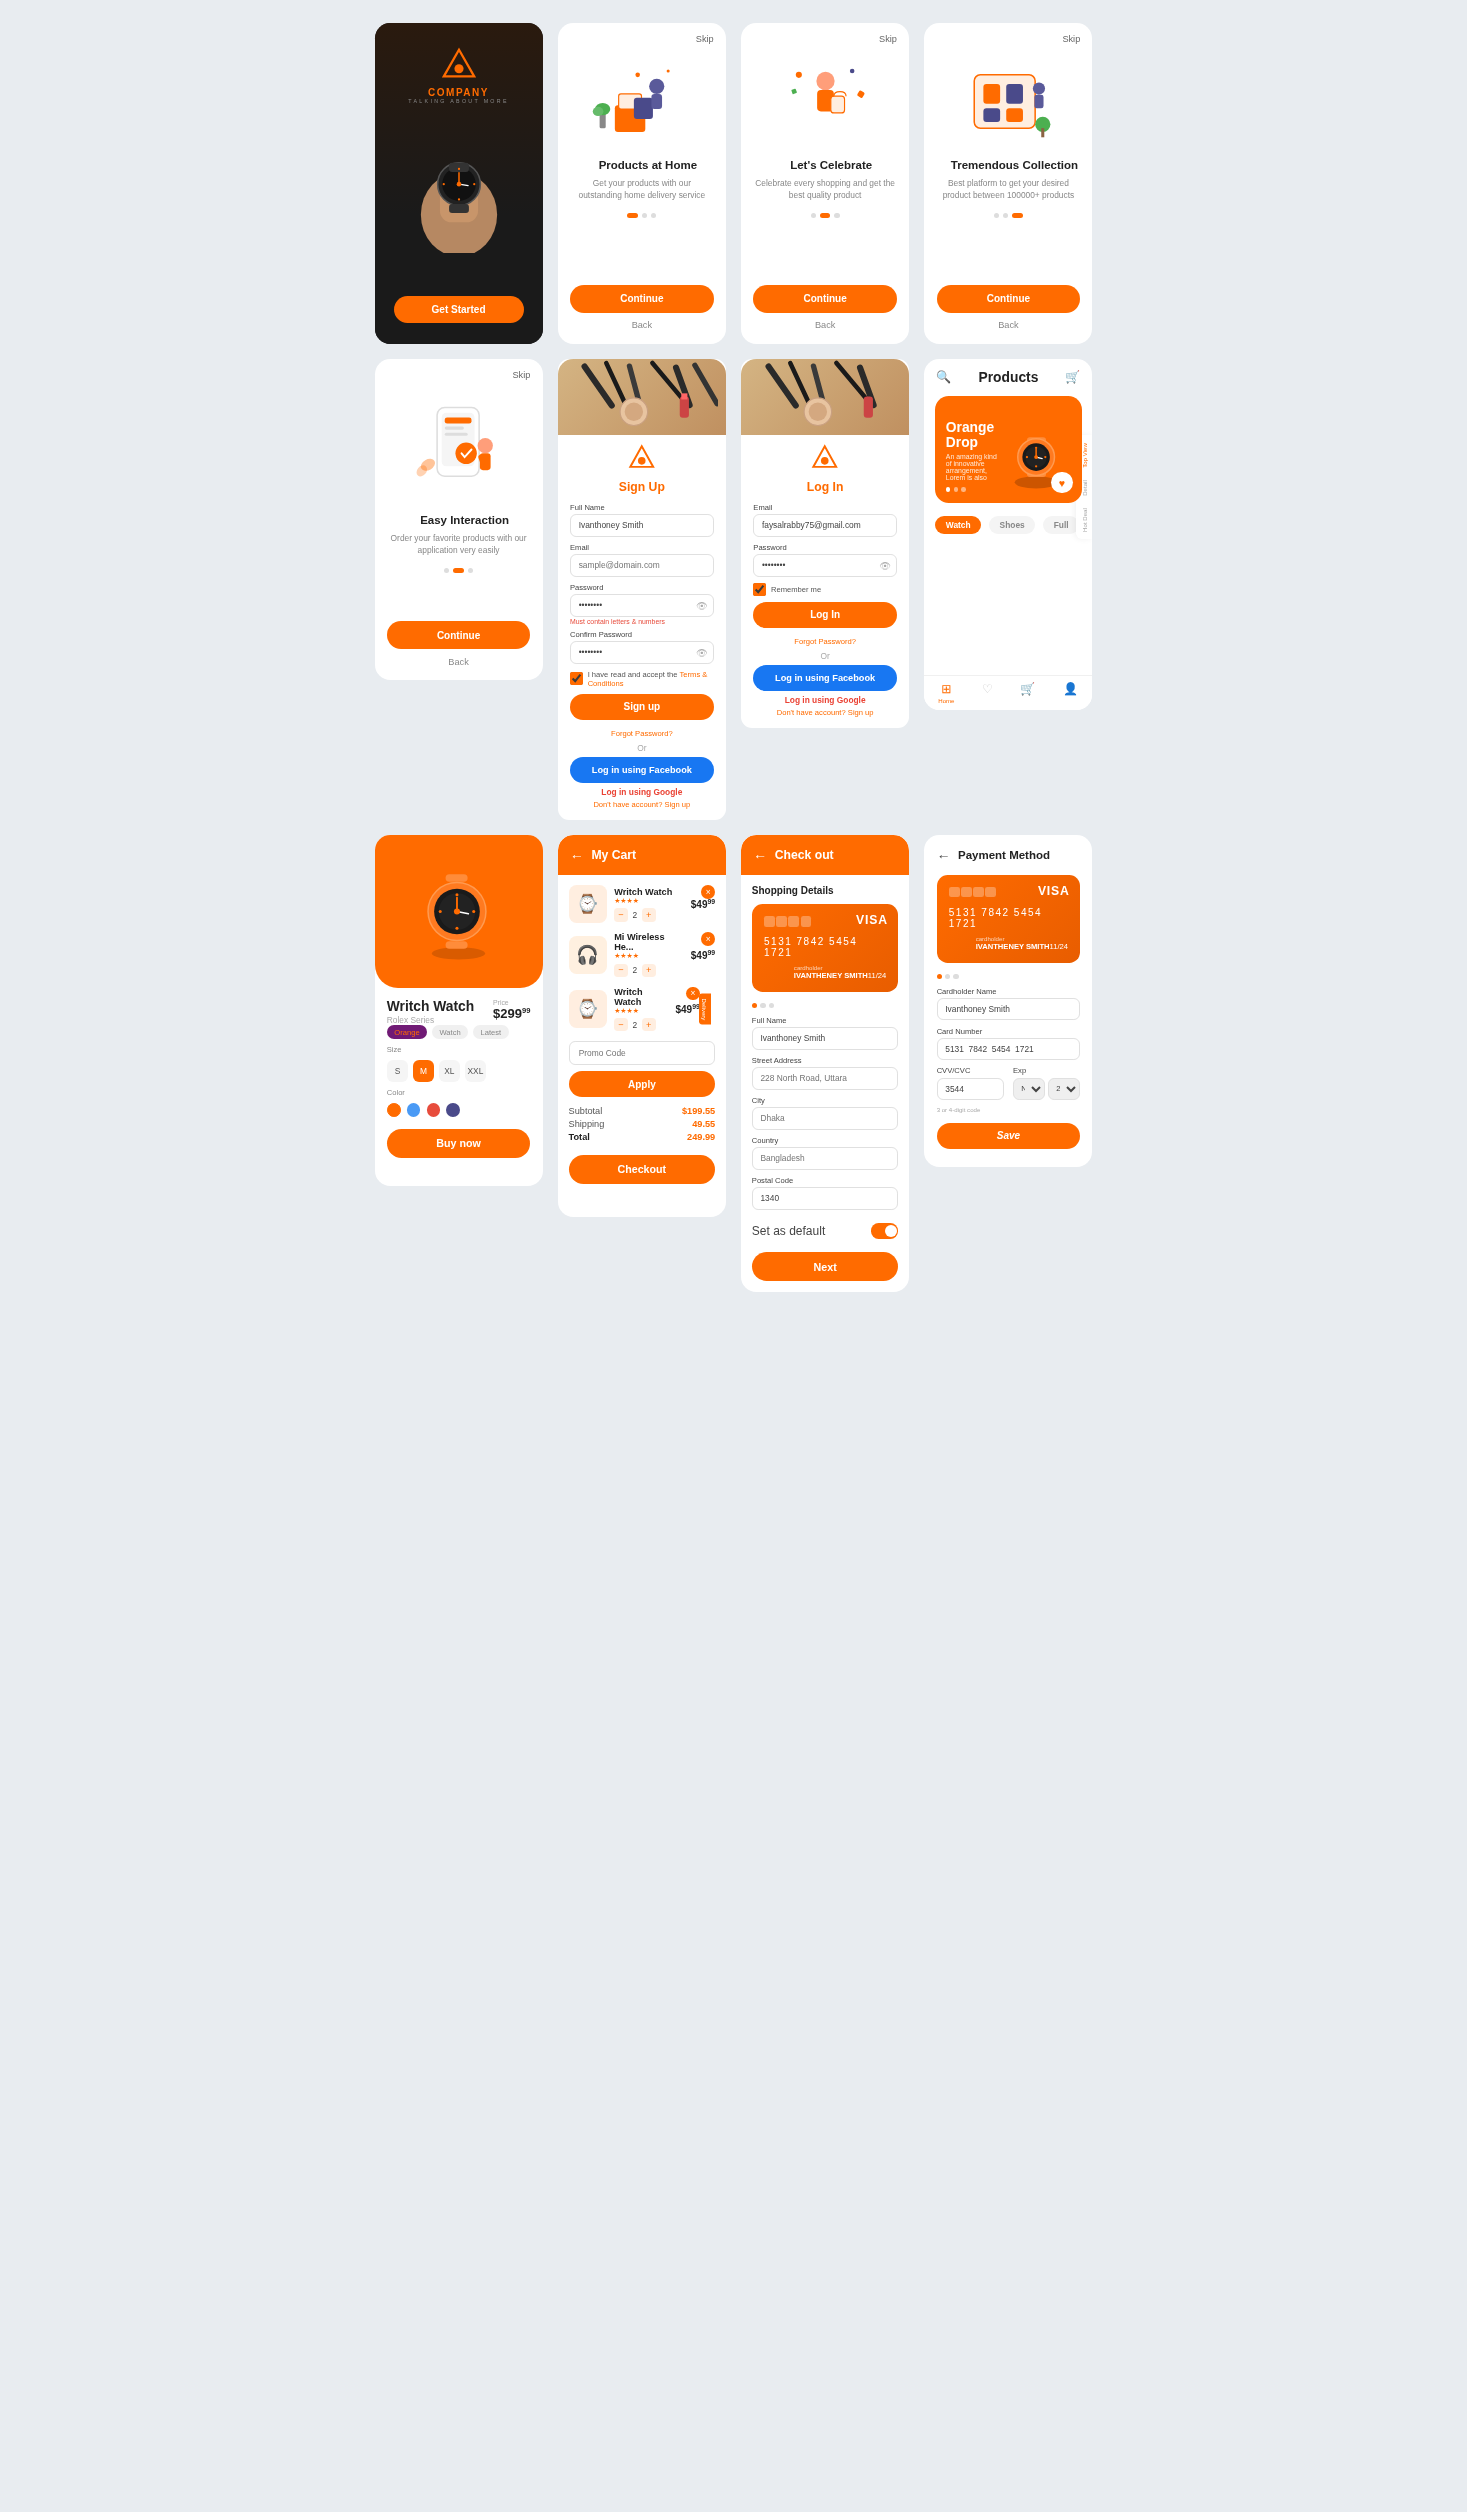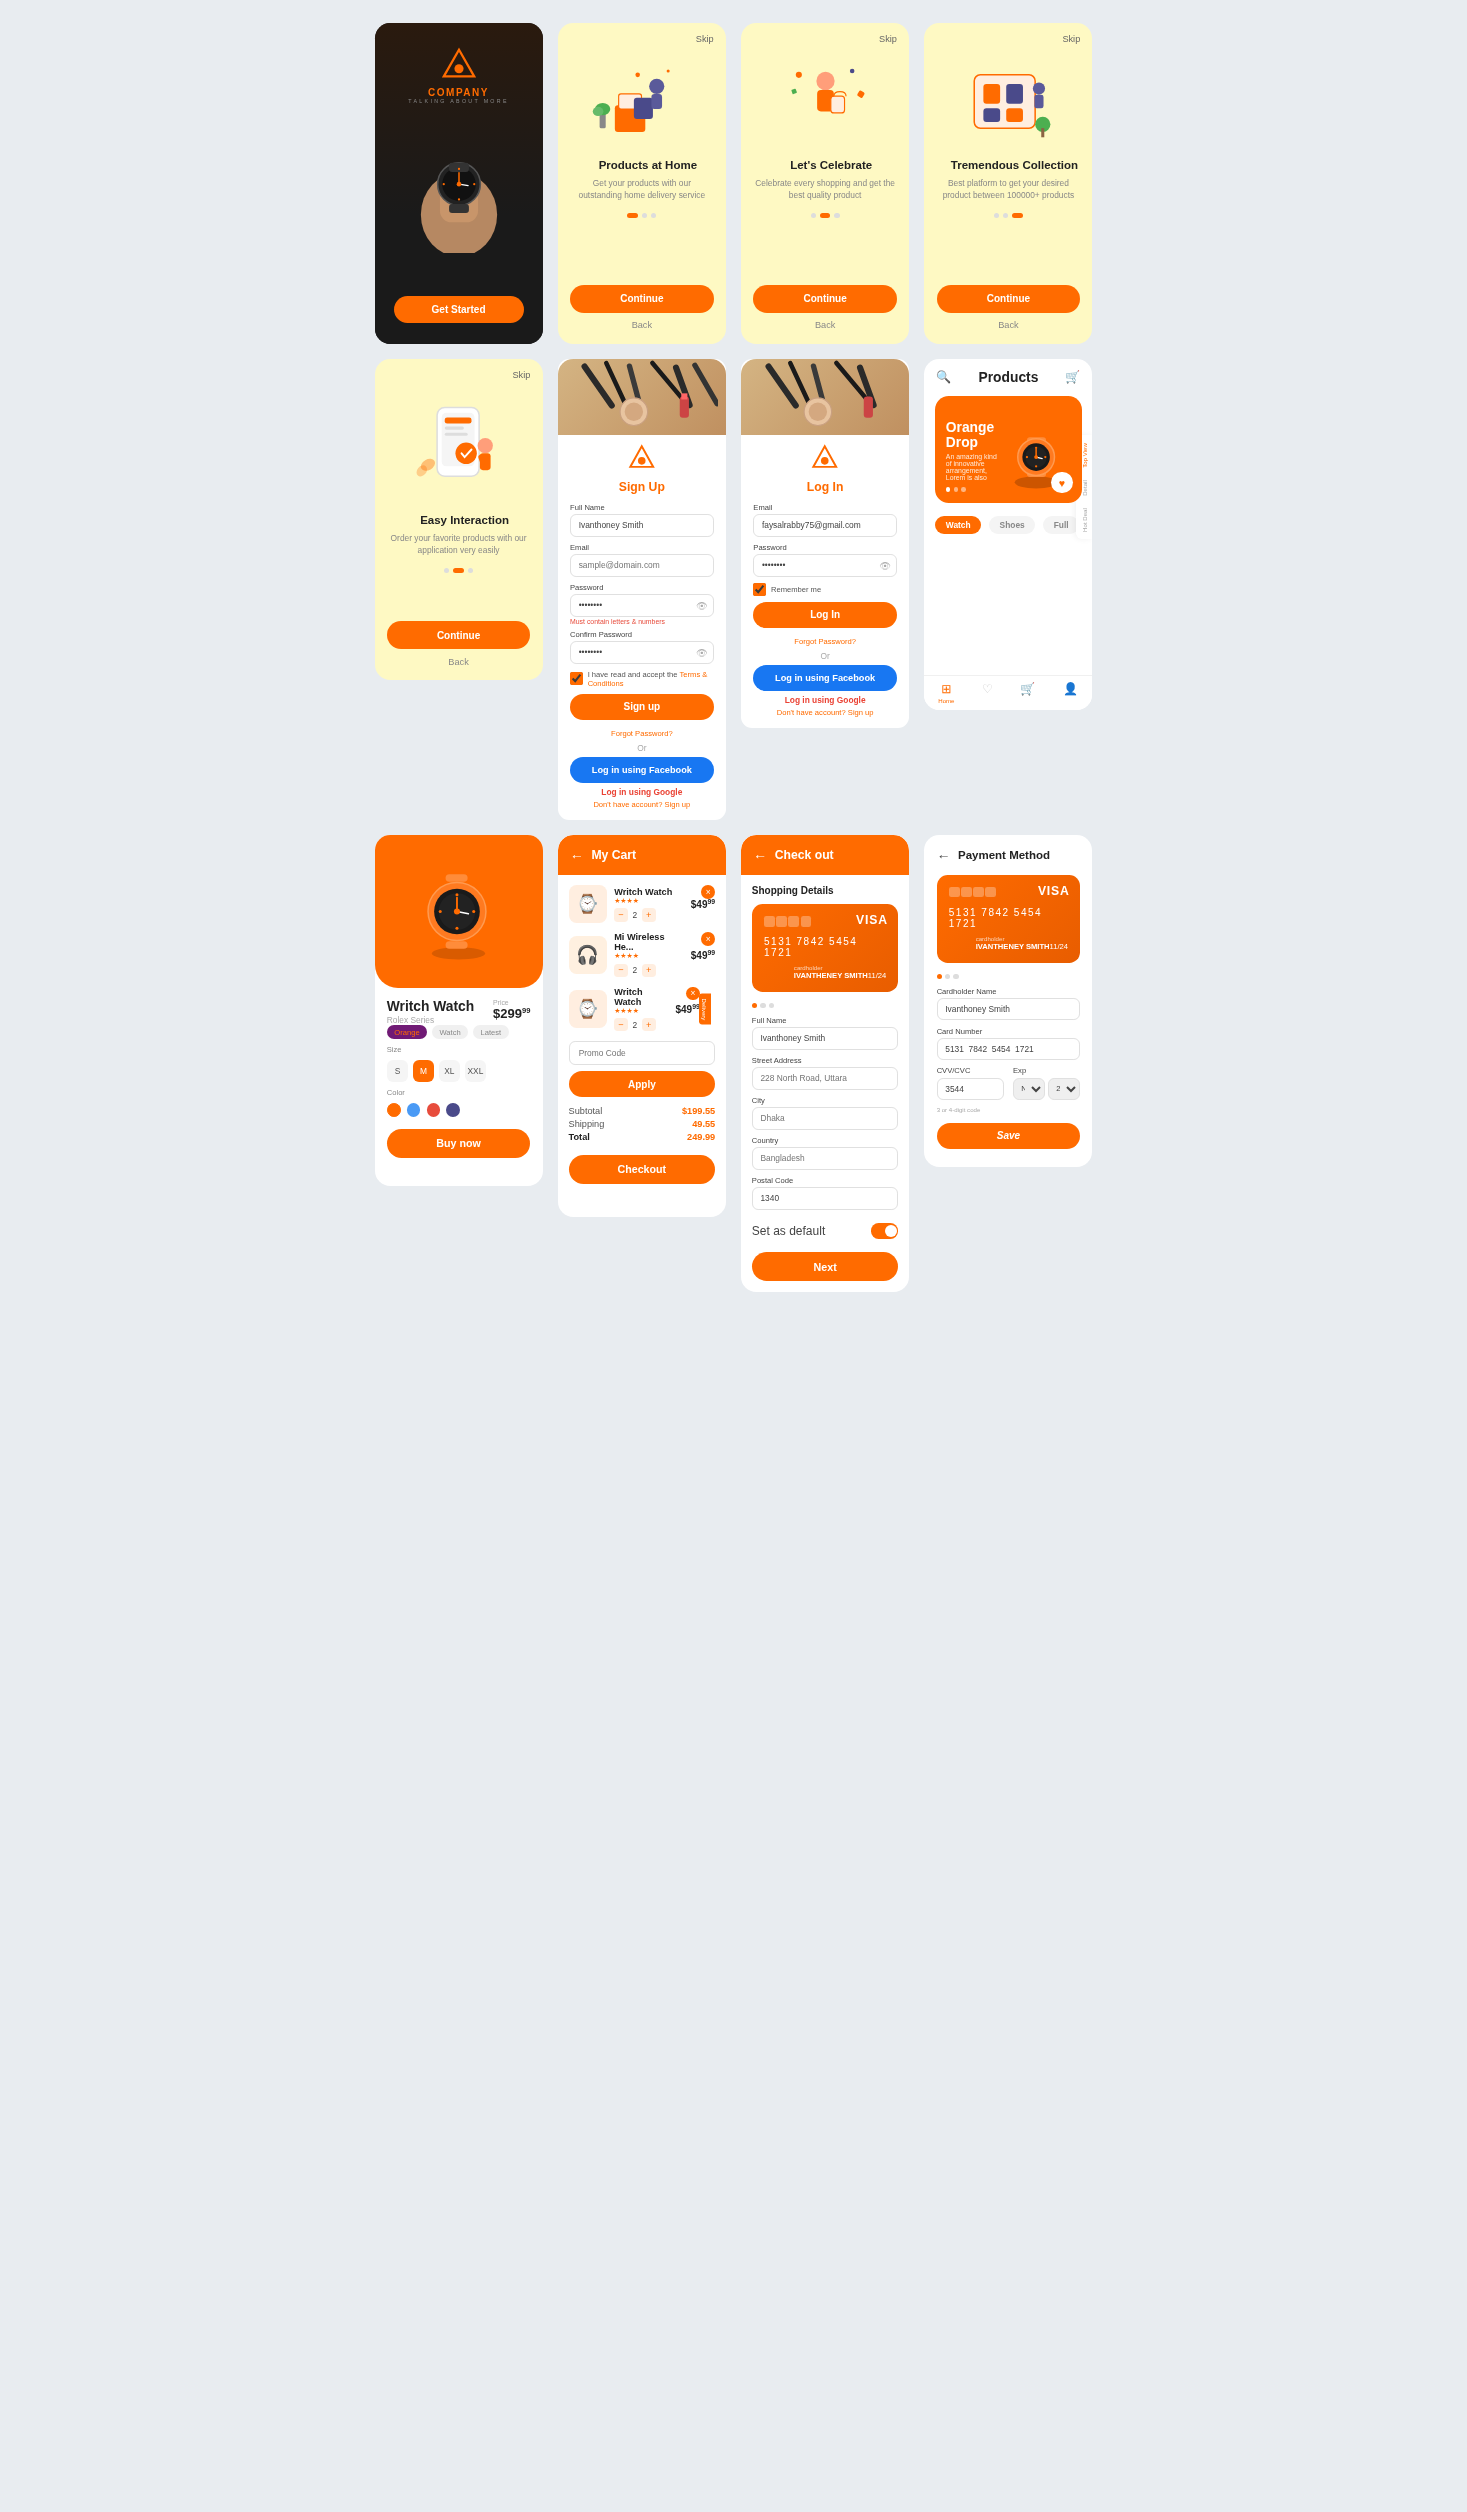--- a/index.html
+++ b/index.html
@@ -46,21 +46,21 @@
       border: none;
       border-radius: 19px;
       padding: 7.6px 38px;
       font-size: 10px;
       font-weight: 600;
       cursor: pointer;
       position: relative;
       z-index: 2;
     }
     .onboard-card {
-      background: #fef9c3;
+      background: #ffffff;
       border-radius: 15.3px;
       height: 321px;
       display: flex;
       flex-direction: column;
       align-items: center;
       padding: 13.8px 12.2px 13.8px;
       position: relative;
     }
     .skip-btn {
       position: absolute;

